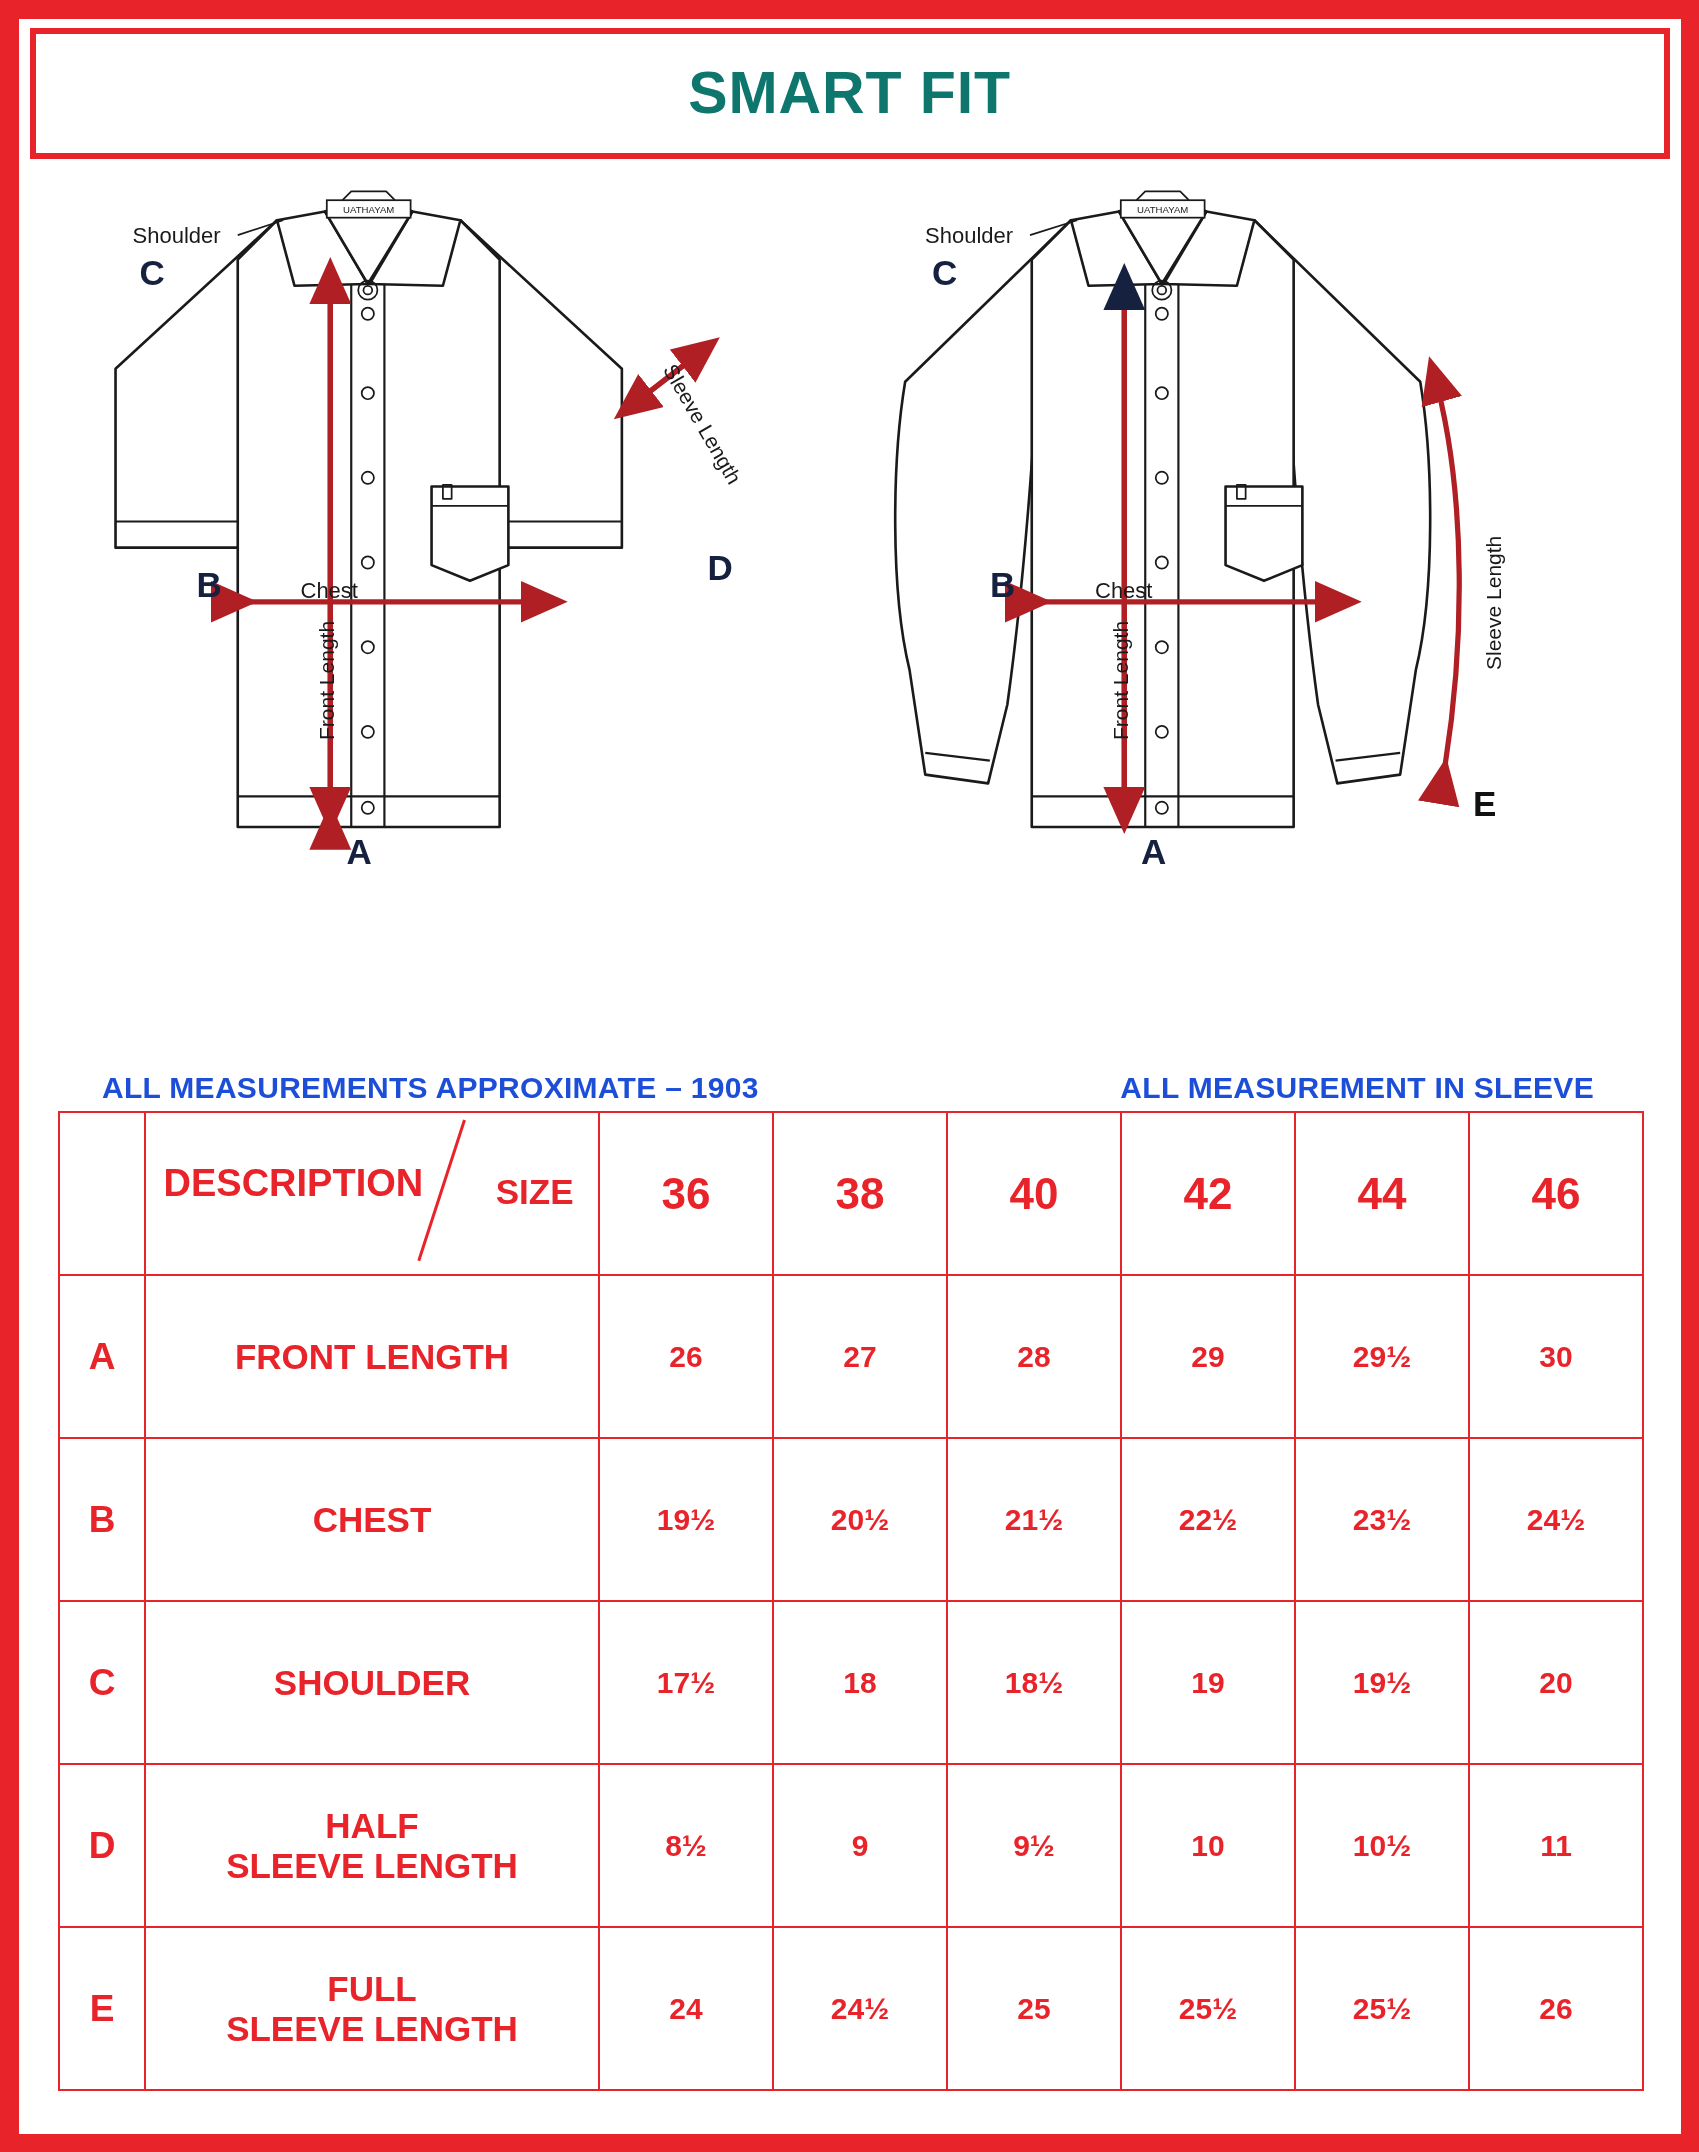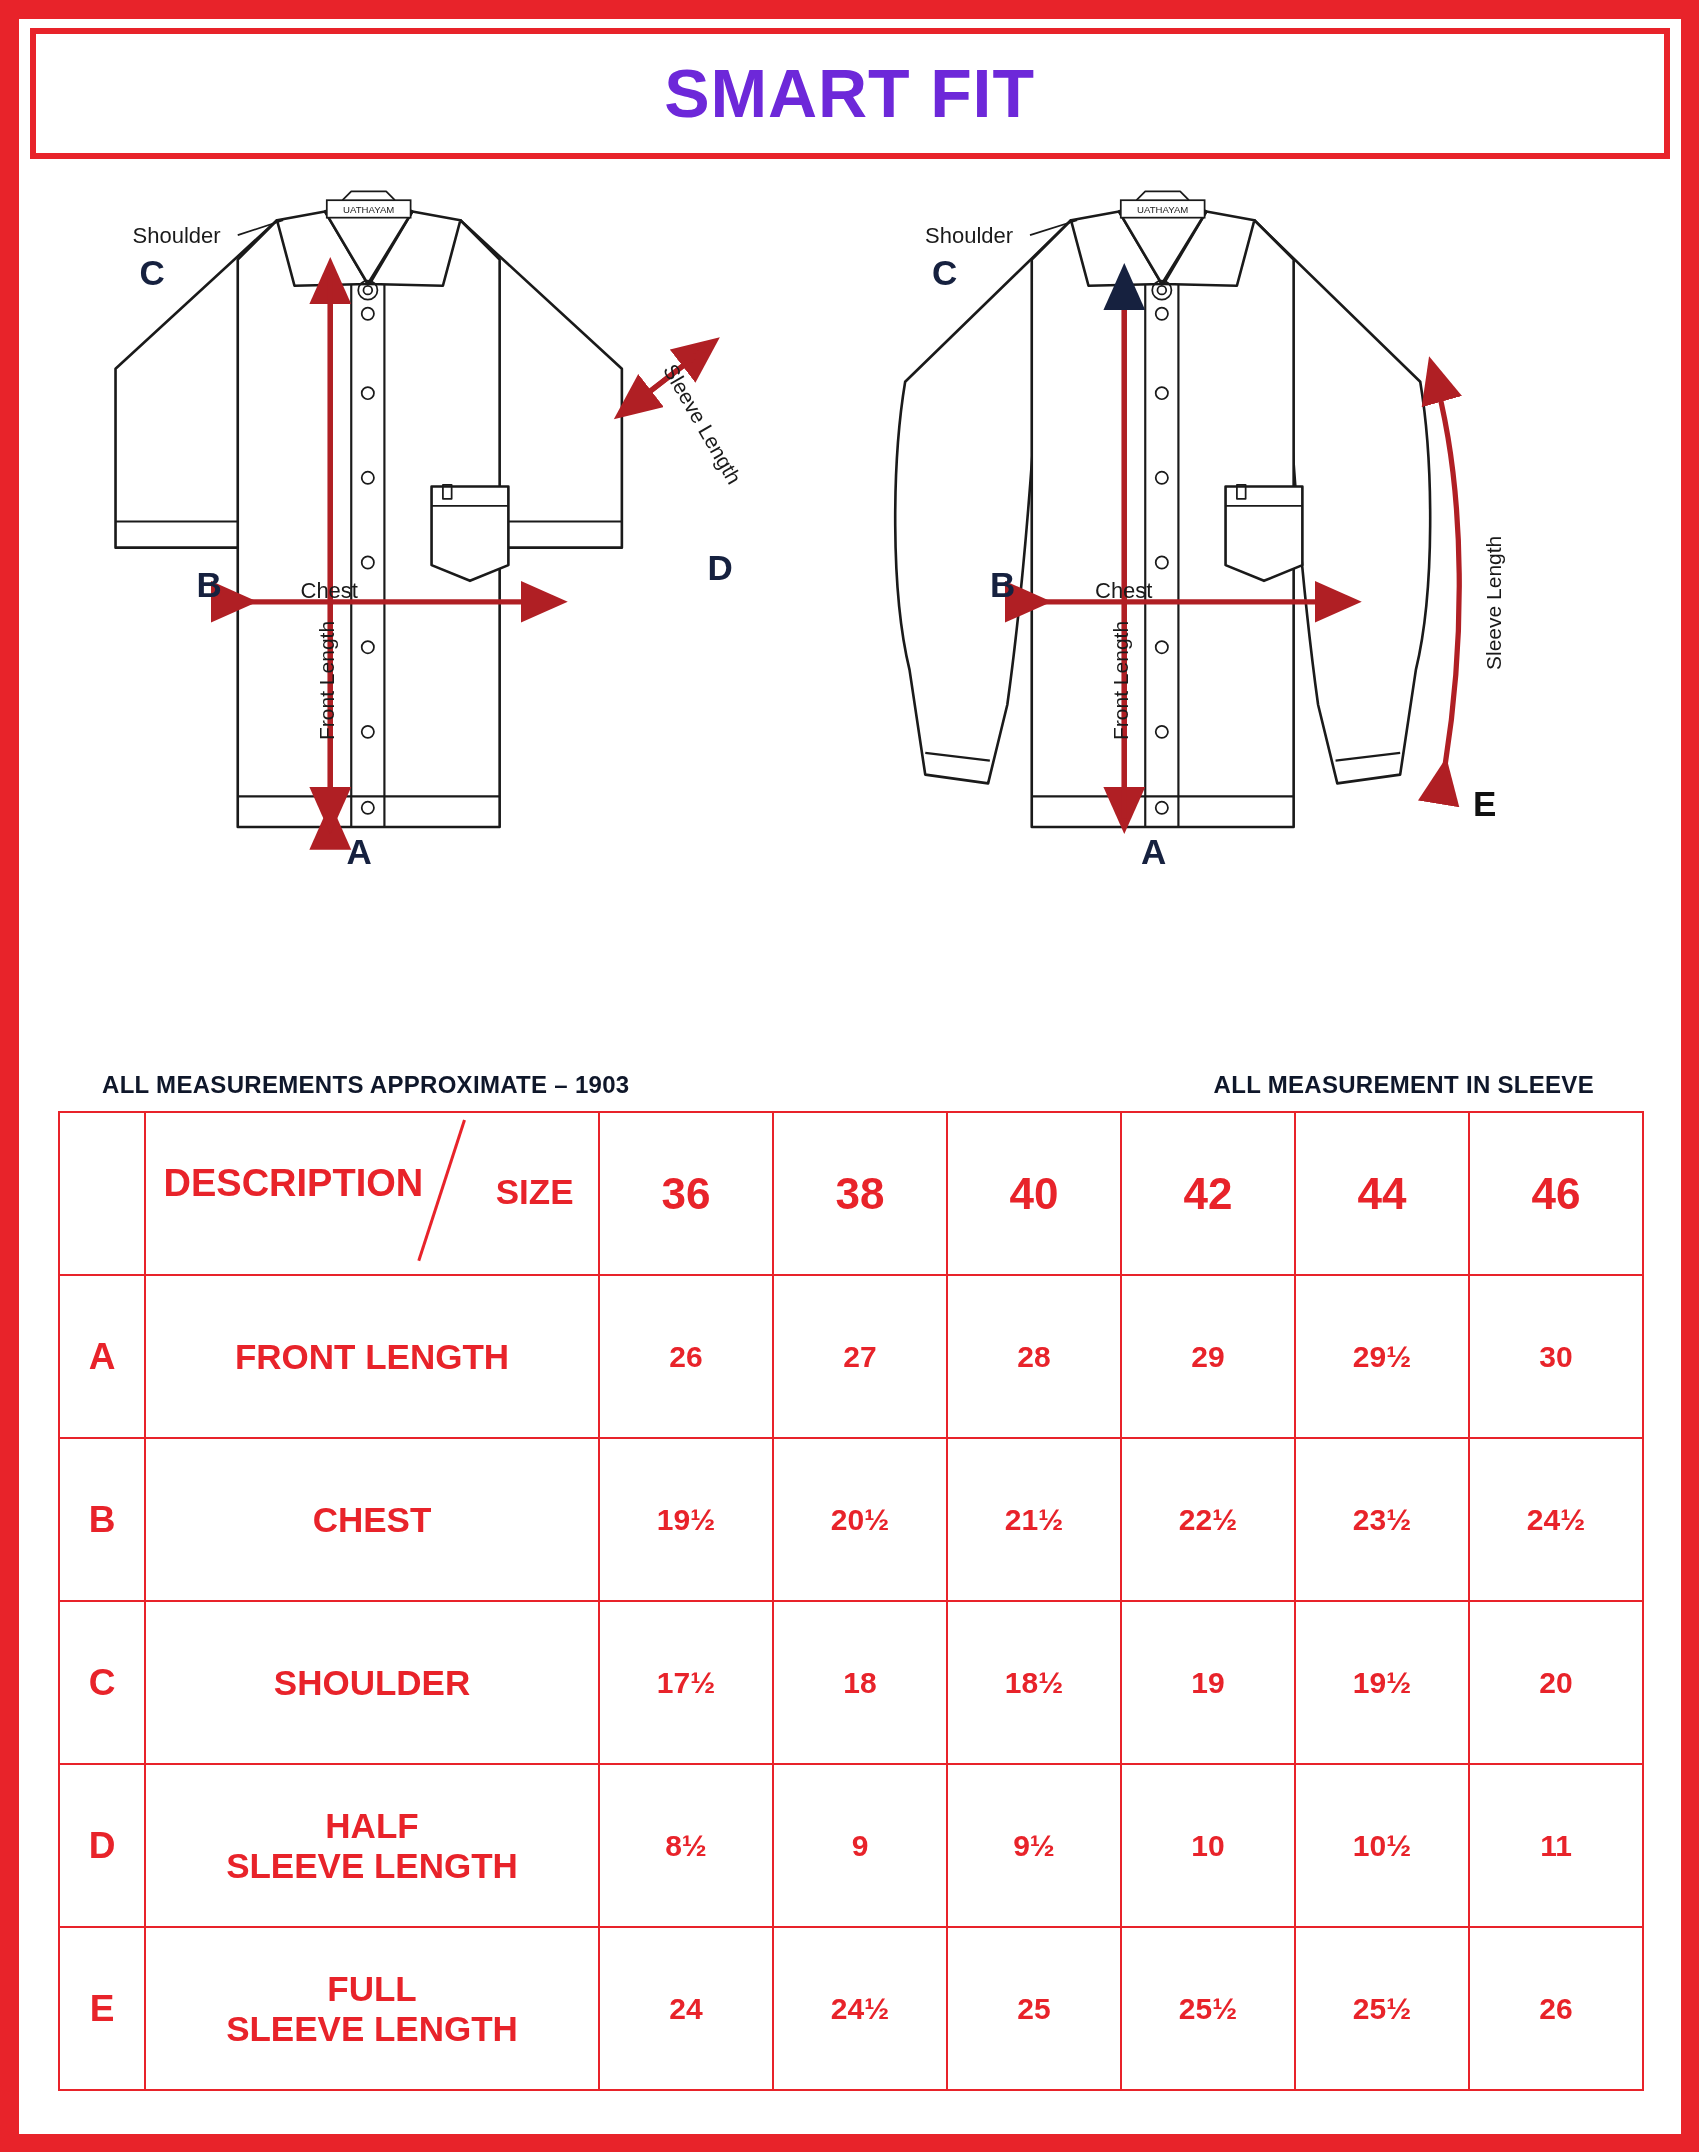--- a/index.html
+++ b/index.html
@@ -28,22 +28,22 @@
     top: 8.7px;
     width: 1640px;
     height: 131px;
     border: 6.1px solid #e8232a;
     box-sizing: border-box;
     display: flex;
     align-items: center;
     justify-content: center;
   }
   .title-text {
-    color: #6d28d9;
-    font-size: 68px;
+    color: #0f766e;
+    font-size: 59px;
     font-weight: bold;
     letter-spacing: 0.9px;
     line-height: 1;
     font-family: "Liberation Sans", sans-serif;
   }
   
   .diagram-area {
     position: absolute;
     left: 26px;
     top: 162px;
@@ -83,23 +83,23 @@
     color: #1c2a4e;
     font-family: "Liberation Sans", sans-serif;
   }
   .key.dark { color: #16213f; }
   .key.plain { color: #111111; }
 
   
   .caption {
     position: absolute;
     top: 1052px;
-    font-size: 24px;
-    font-weight: bold;
-    color: #0f172a;
+    font-size: 30px;
+    font-weight: bold;
+    color: #1d4ed8;
     letter-spacing: 0.3px;
     font-family: "Liberation Sans", sans-serif;
   }
   .caption.left { left: 83px; }
   .caption.right { right: 87px; }
 
   
   .table-wrap {
     position: absolute;
     left: 39px;

